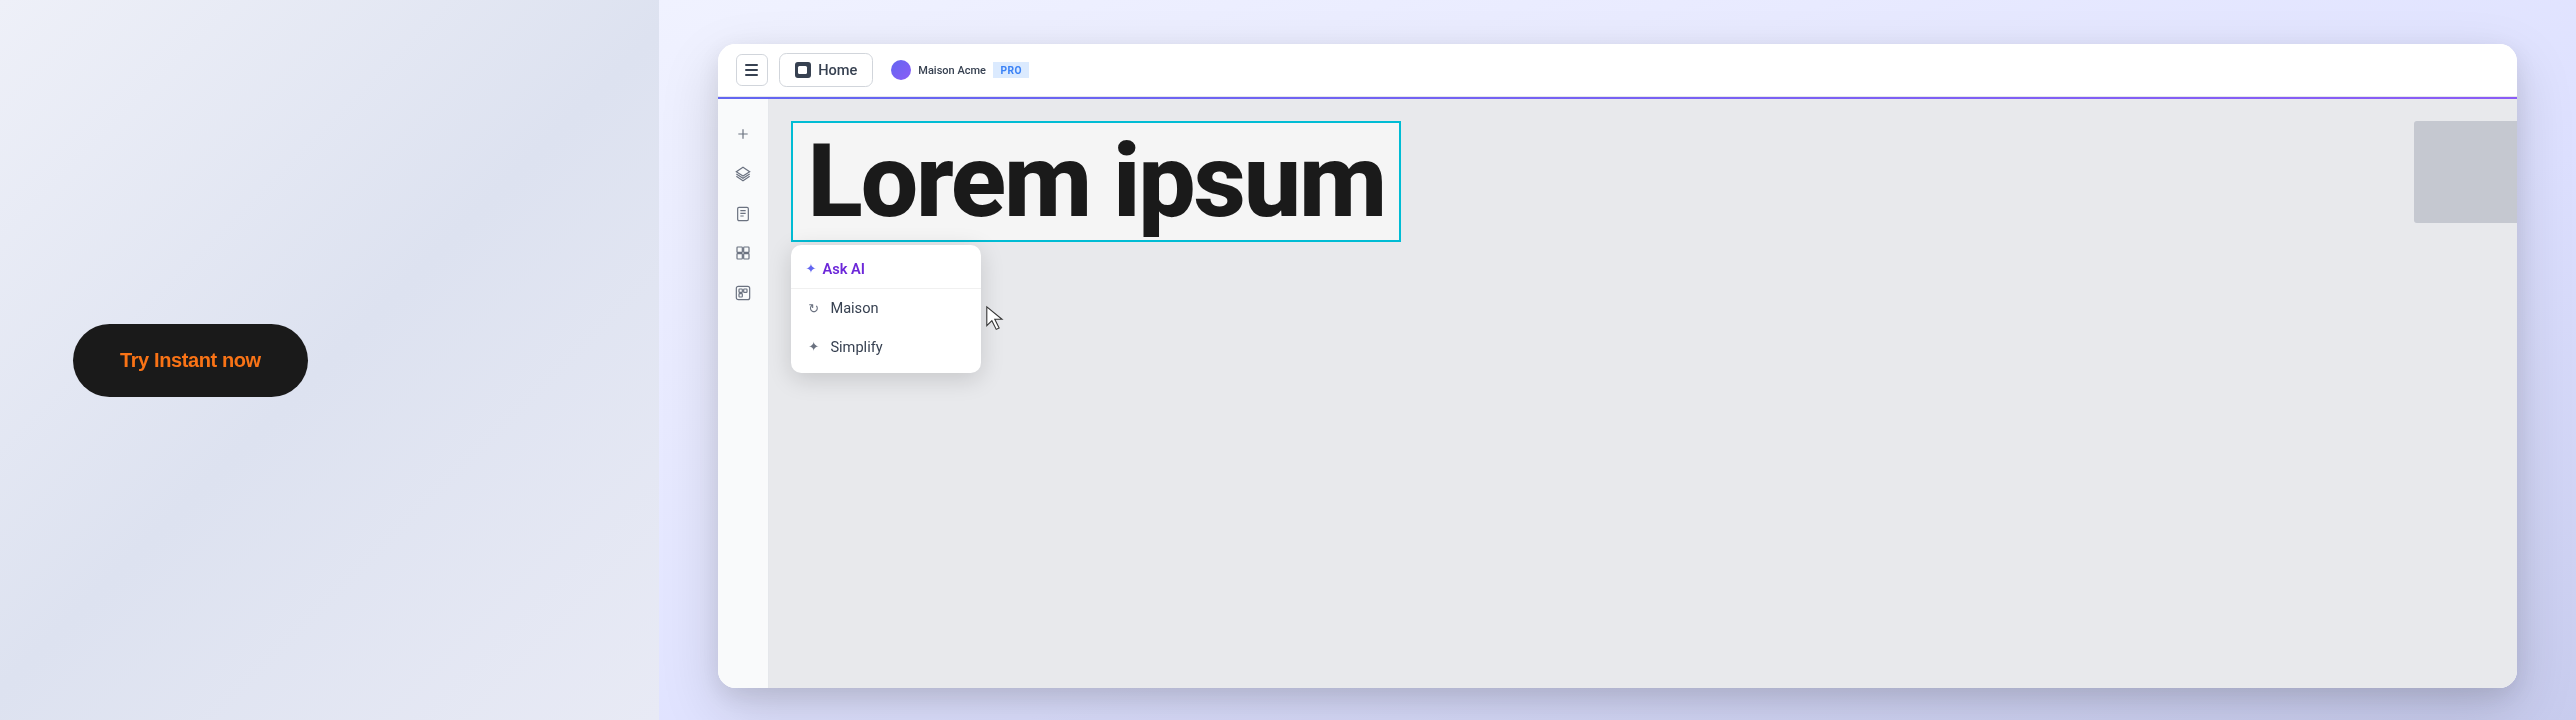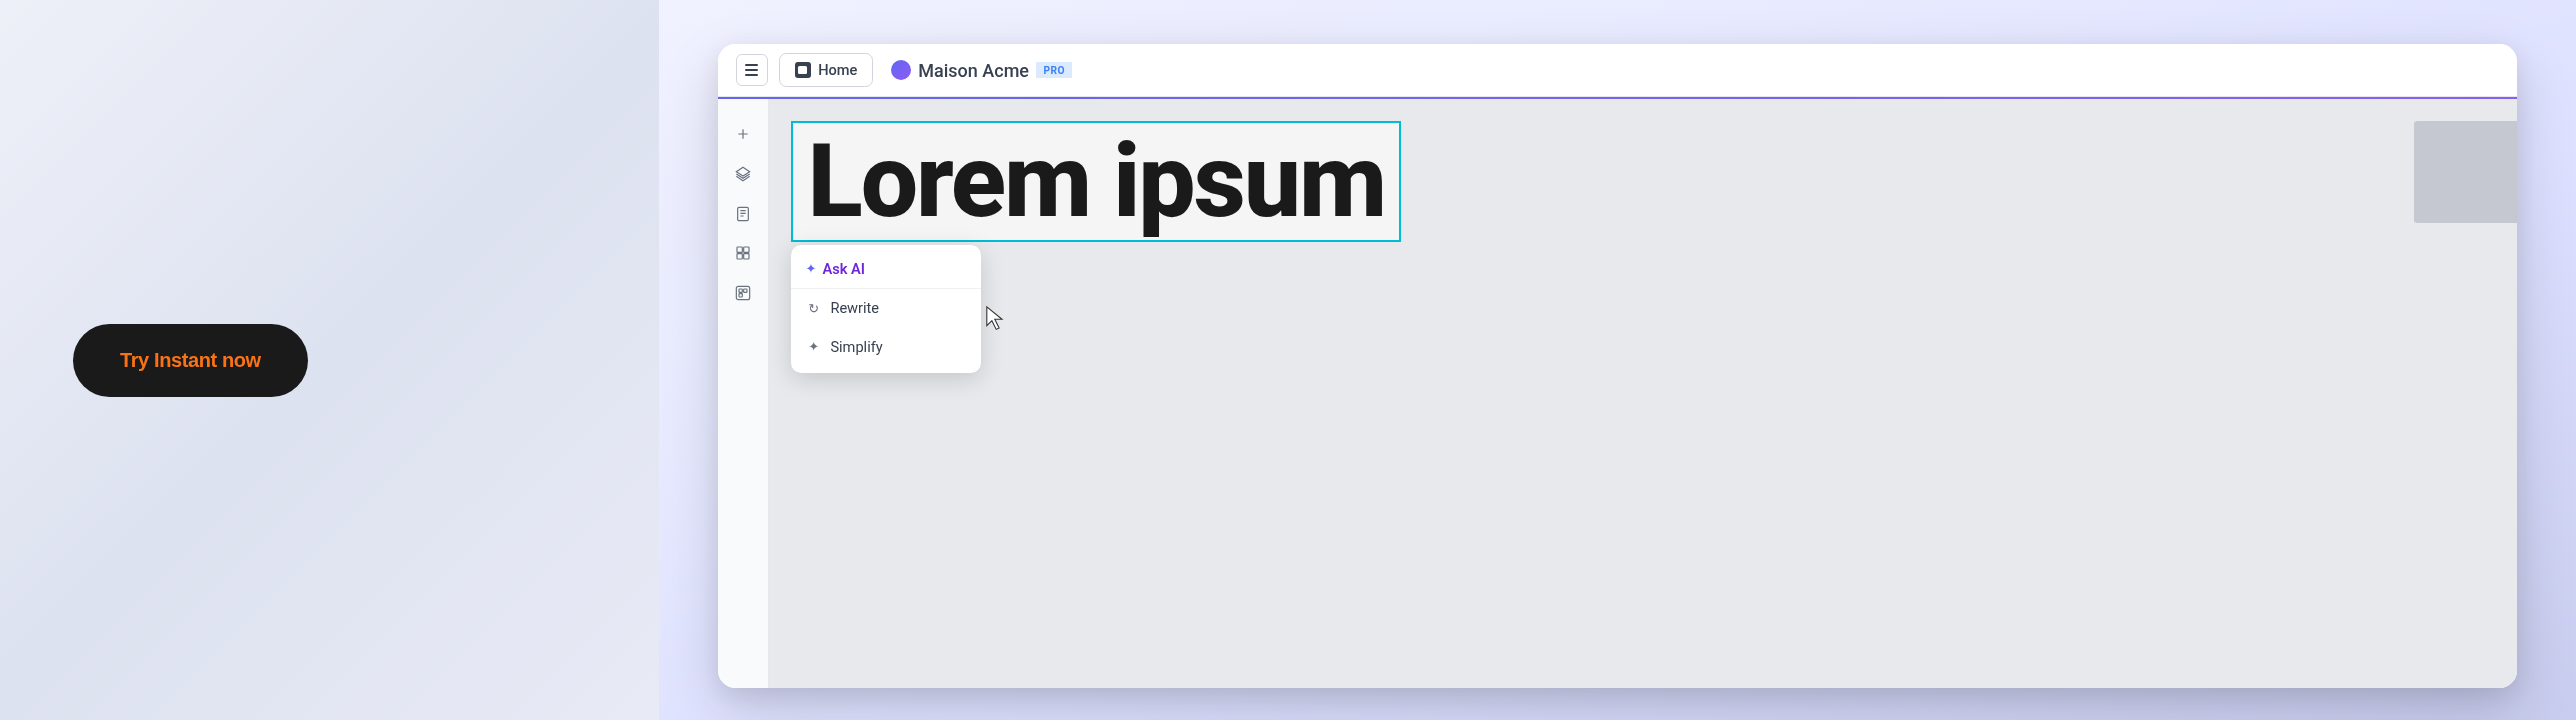--- a/index.html
+++ b/index.html
@@ -149,21 +149,21 @@
     }
 
     .workspace-avatar {
       width: 20.5px;
       height: 20.5px;
       background: linear-gradient(135deg, #6366f1, #8b5cf6);
       border-radius: 50%;
     }
 
     .workspace-name {
-      font-size: 18px;
+      font-size: 11px;
       font-weight: 500;
       color: #374151;
     }
 
     .pro-badge {
       background: #dbeafe;
       color: #3b82f6;
       font-size: 10.2px;
       font-weight: 700;
       padding: 2.2px 7.3px;
@@ -390,21 +390,21 @@
           <div class="lorem-text">Lorem ipsum</div>
         </div>
 
         <div class="ai-popup">
           <div class="ask-ai-header">
             <span class="ask-ai-icon">✦</span>
             <span class="ask-ai-label">Ask AI</span>
           </div>
           <div class="popup-menu-item">
             <span class="menu-icon">↻</span>
-            <span>Rewrite</span>
+            <span>Maison</span>
           </div>
           <div class="popup-menu-item">
             <span class="menu-icon">✦</span>
             <span>Simplify</span>
           </div>
         </div>
 
         <div class="cursor-icon">
           <svg viewBox="0 0 40 40" width="29" height="29">
             <path d="M8 4 L8 30 L15 23 L21 35 L25 33 L19 21 L29 21 Z" fill="white" stroke="#333" stroke-width="1.5"></path>

